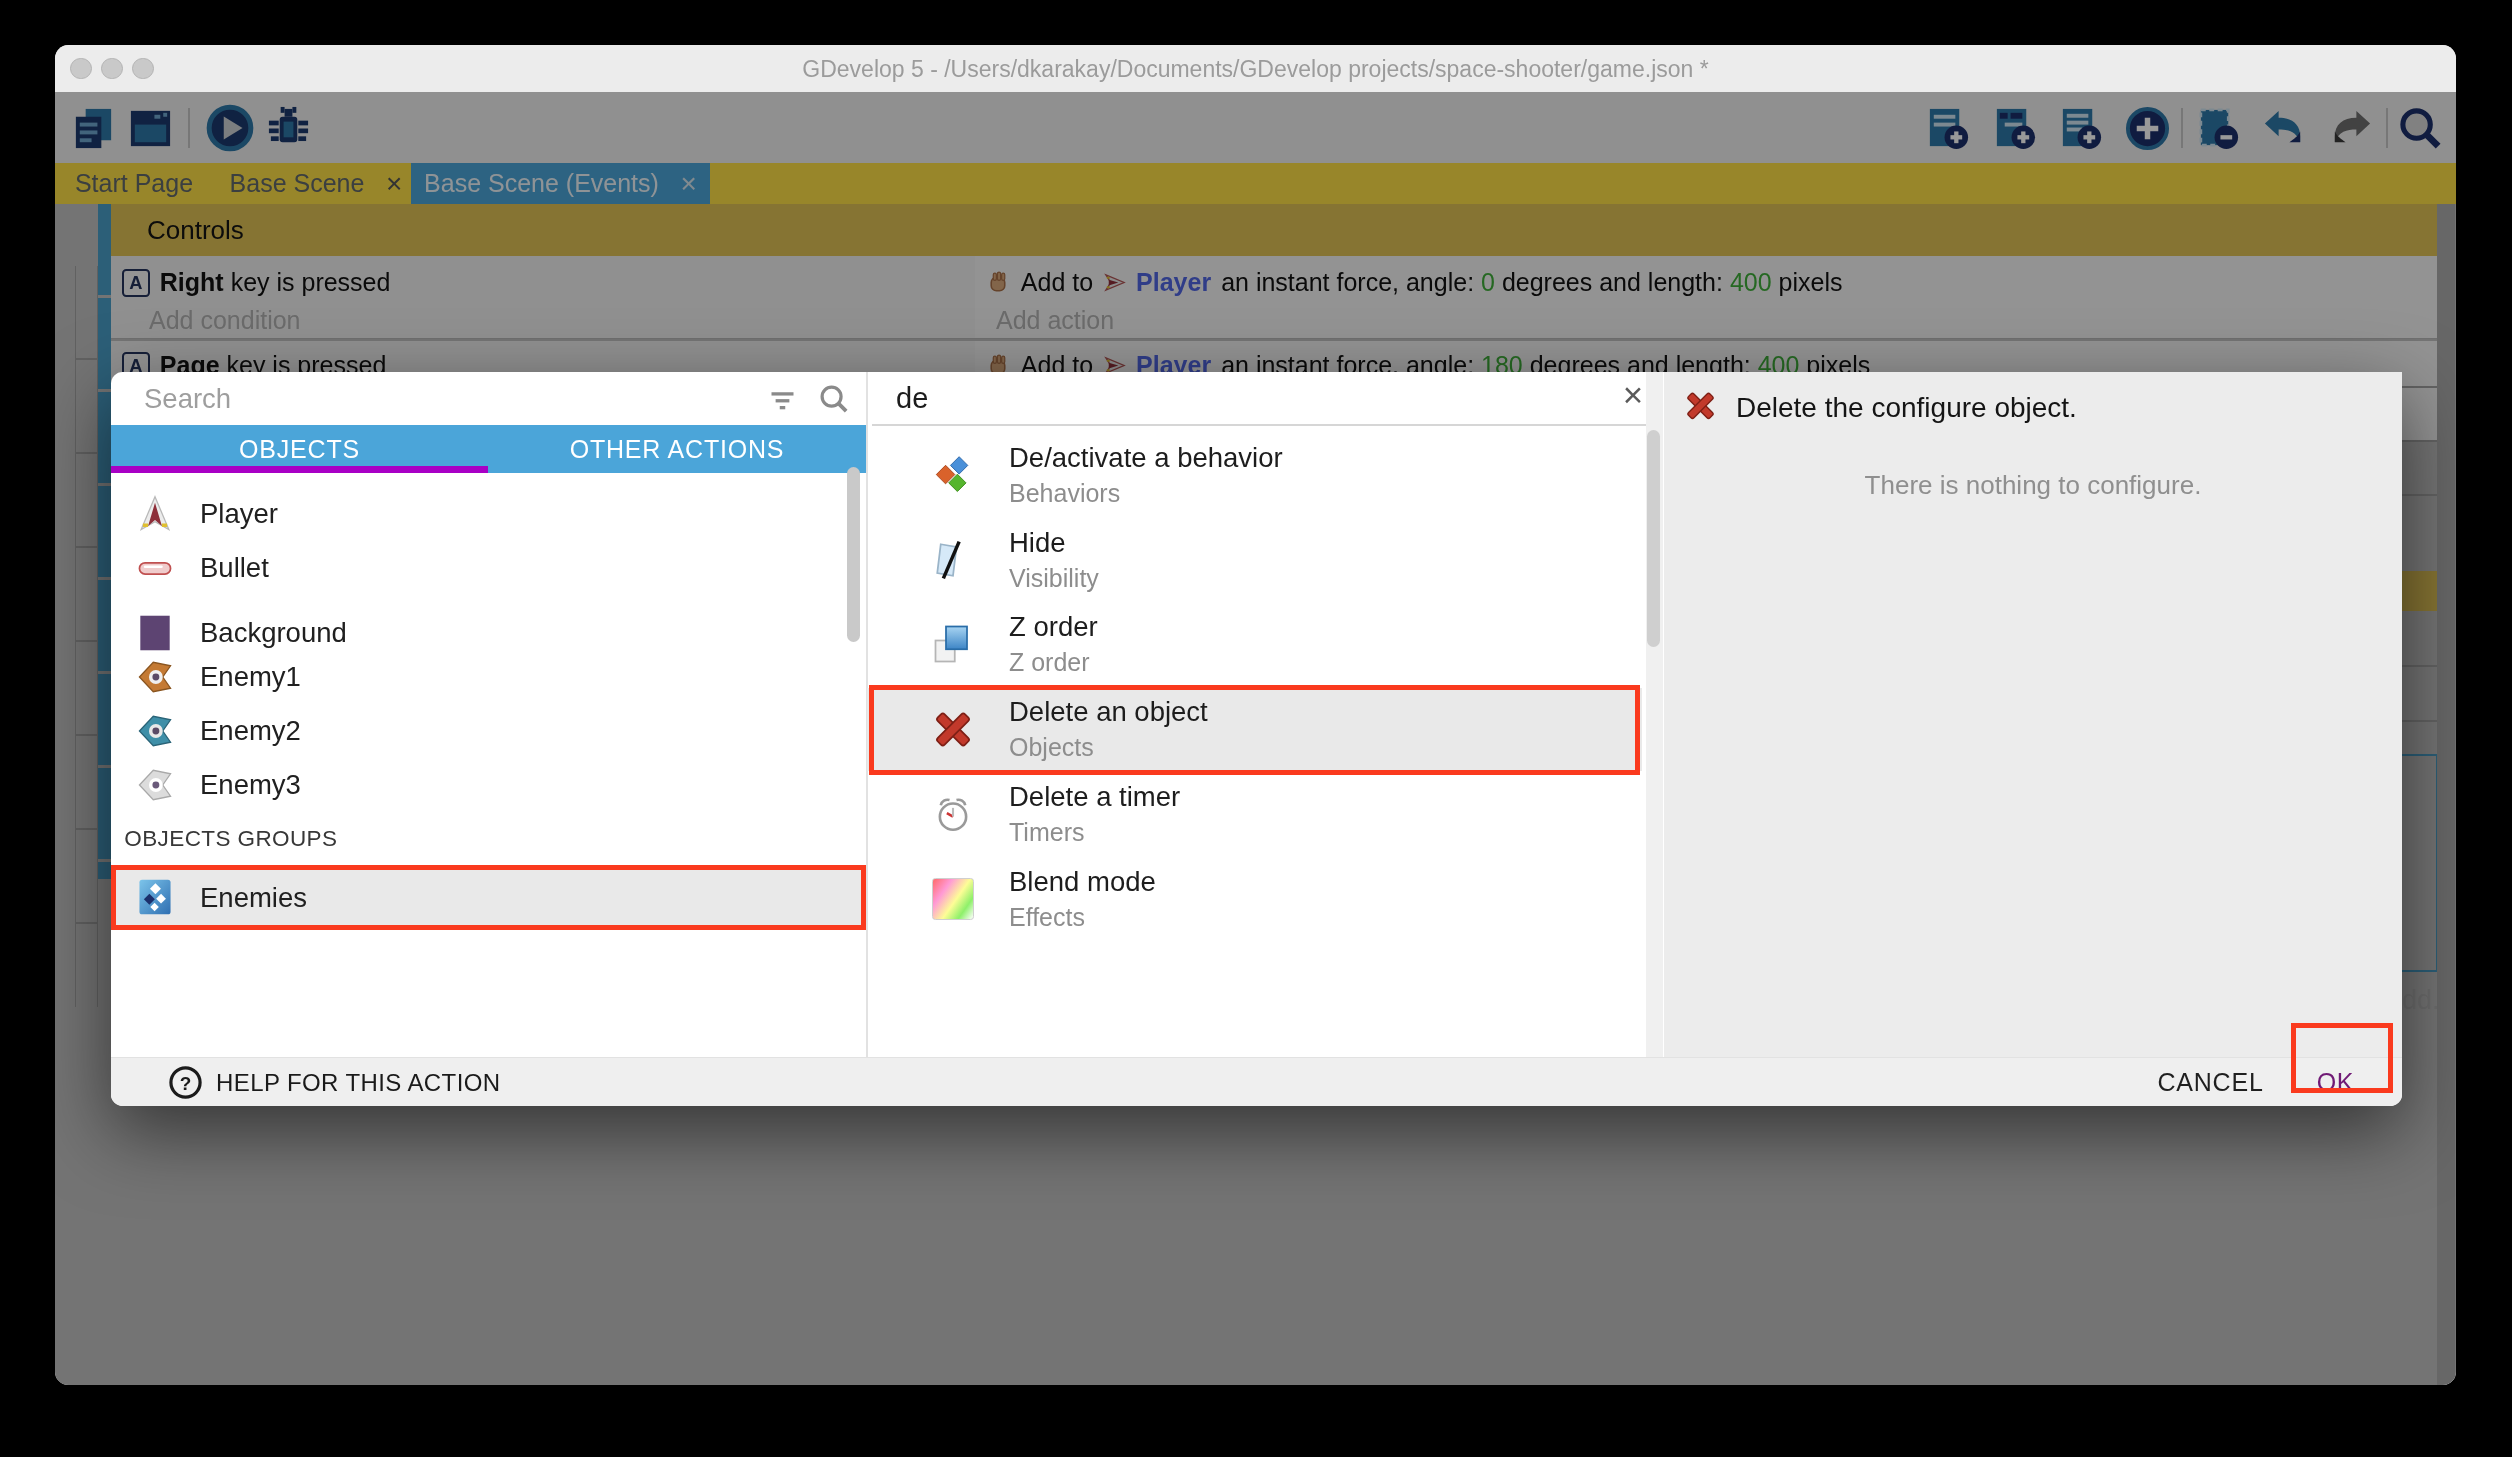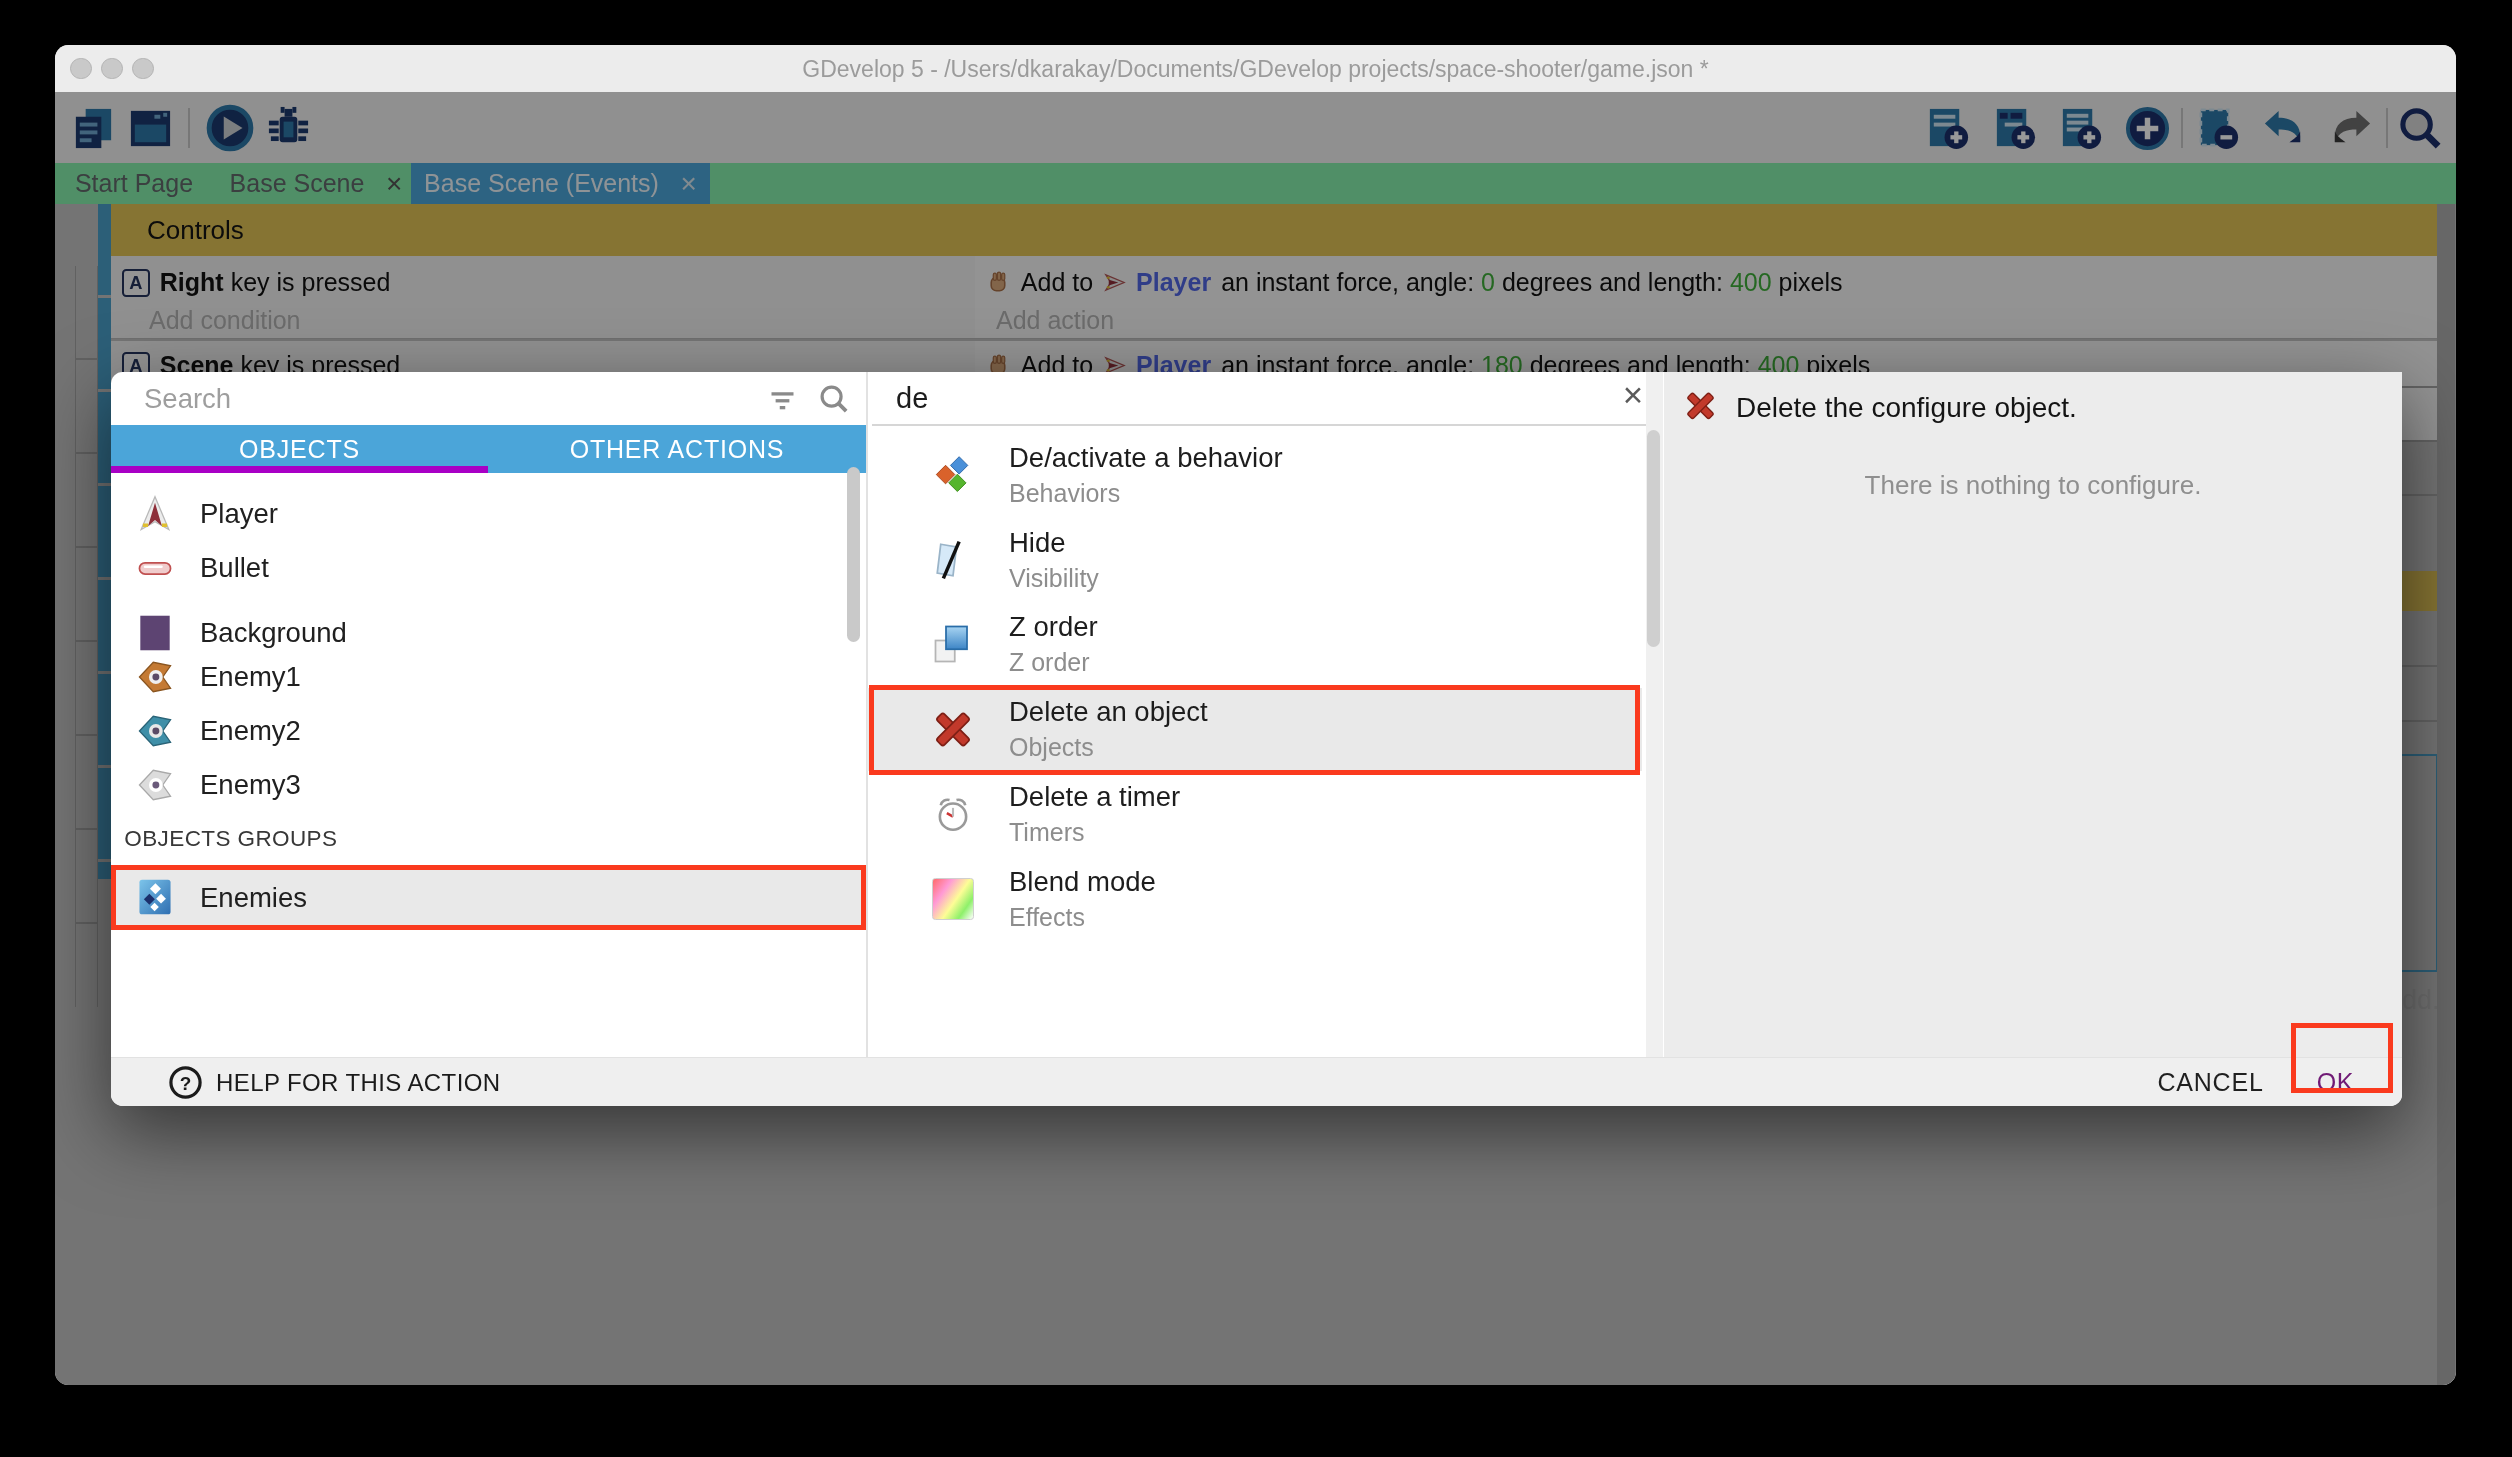--- a/index.html
+++ b/index.html
@@ -14,21 +14,21 @@
   .titlebar{position:absolute;left:0;top:0;width:100%;height:47px;background:#ececec;}
   .tl-light{position:absolute;top:12.5px;width:21.7px;height:21.7px;border-radius:50%;
             background:#c9c9c9;border:0.8px solid #b3b3b3;}
   .win-title{position:absolute;left:0;top:0;width:100%;height:47px;line-height:48px;text-align:center;
              font-size:23px;color:#9b9b9b;}
 
   .toolbar{position:absolute;left:0;top:47px;width:100%;height:72px;background:#f0f0f0;}
   .tbicon{position:absolute;top:12.5px;width:47px;height:47px;}
   .tbsep{position:absolute;top:16px;width:1.7px;height:40px;background:#c6c6c6;}
 
-  .tabsrow{position:absolute;left:0;top:118px;width:100%;height:41px;background:#86efac;}
+  .tabsrow{position:absolute;left:0;top:118px;width:100%;height:41px;background:#fde047;}
   .tab{position:absolute;top:0;height:41px;display:flex;align-items:center;justify-content:center;
        gap:21.7px;font-size:25px;color:#63696c;}
   .tab .x{font-size:28px;color:#555;}
   .tab.active{background:#4ba5d9;color:#eef6fa;}
   .tab.active .x{color:#d7e7ee;}
 
   
   .events{position:absolute;left:0;top:159px;width:100%;height:1181px;background:#c2c2c2;overflow:hidden;}
   .handlecol{position:absolute;left:20px;top:62px;width:23px;height:741px;
              border-left:1.7px solid #a2a2a2;border-right:1.7px solid #a2a2a2;
@@ -242,21 +242,21 @@
           </svg>
           <span class="objref">Player</span>
           <span><span>an instant force, angle:</span> <span class="numref">0</span> <span>degrees and length:</span> <span class="numref">400</span> <span>pixels</span></span>
         </div>
         <div class="addlink" style="left:21px;top:50px">Add action</div>
       </div>
 
       <div class="ev-cell cond" style="left:56px;top:137px;width:865px;height:100px">
         <div class="evline" style="left:10.8px;top:8.3px;height:33px">
           <span class="keycap">A</span>
-          <span><b>Scene</b>&nbsp;<span>key is pressed</span></span>
+          <span><b>Page</b>&nbsp;<span>key is pressed</span></span>
         </div>
       </div>
       <div class="ev-cell act" style="left:920px;top:137px;width:1462px;height:100px">
         <div class="evline" style="left:10.8px;top:8.3px;height:33px">
           <svg width="25" height="25" viewBox="0 0 24 24">
             <rect x="5" y="7" width="13" height="13" rx="5" fill="#d9a87c" stroke="#a87048" stroke-width="1.5"></rect>
             <rect x="7" y="3" width="3" height="7" rx="1.5" fill="#d9a87c" stroke="#a87048" stroke-width="1.2"></rect>
             <rect x="11" y="2" width="3" height="8" rx="1.5" fill="#d9a87c" stroke="#a87048" stroke-width="1.2"></rect>
             <rect x="15" y="3" width="3" height="7" rx="1.5" fill="#d9a87c" stroke="#a87048" stroke-width="1.2"></rect>
           </svg>

